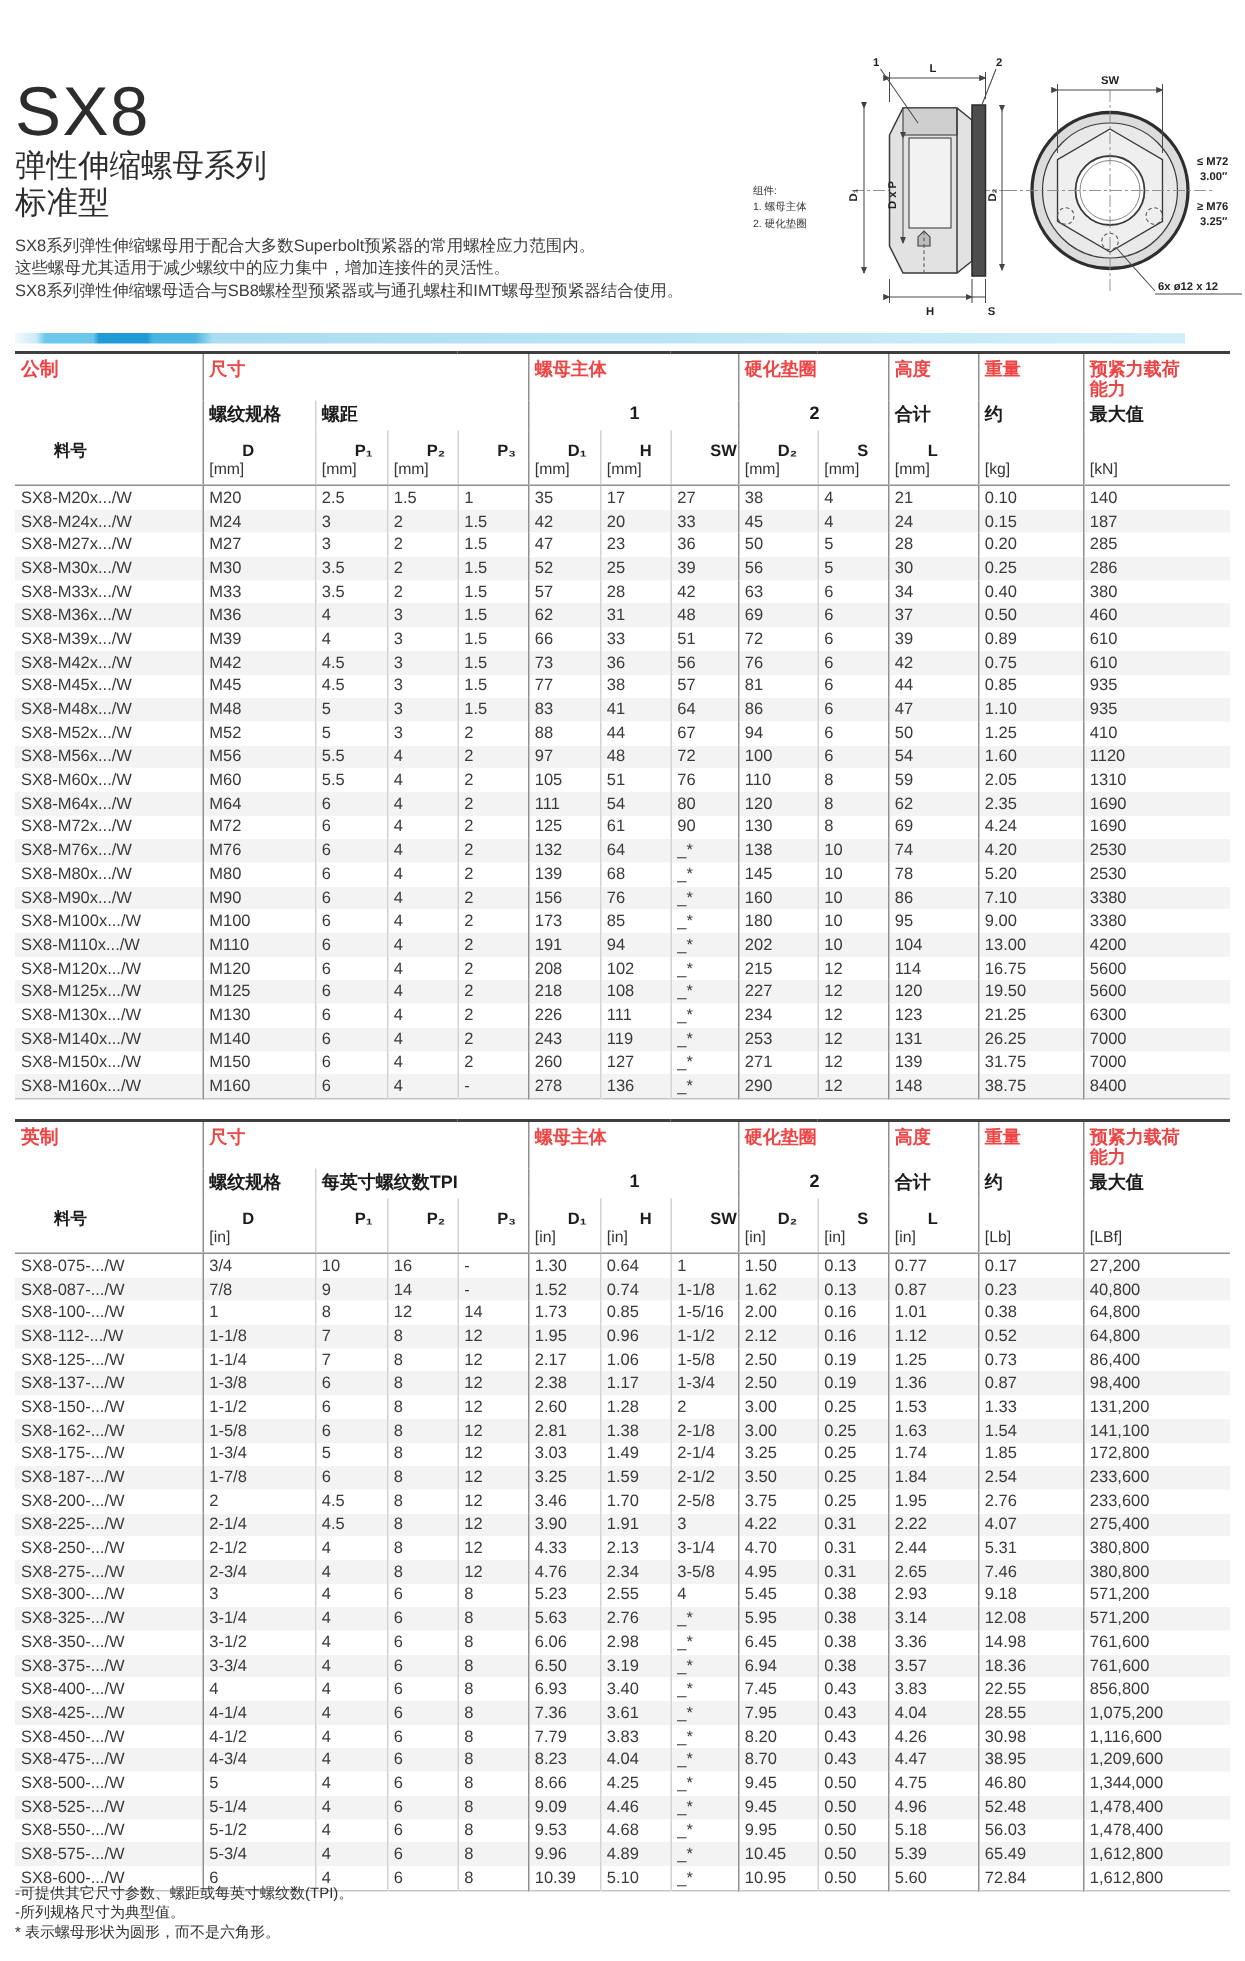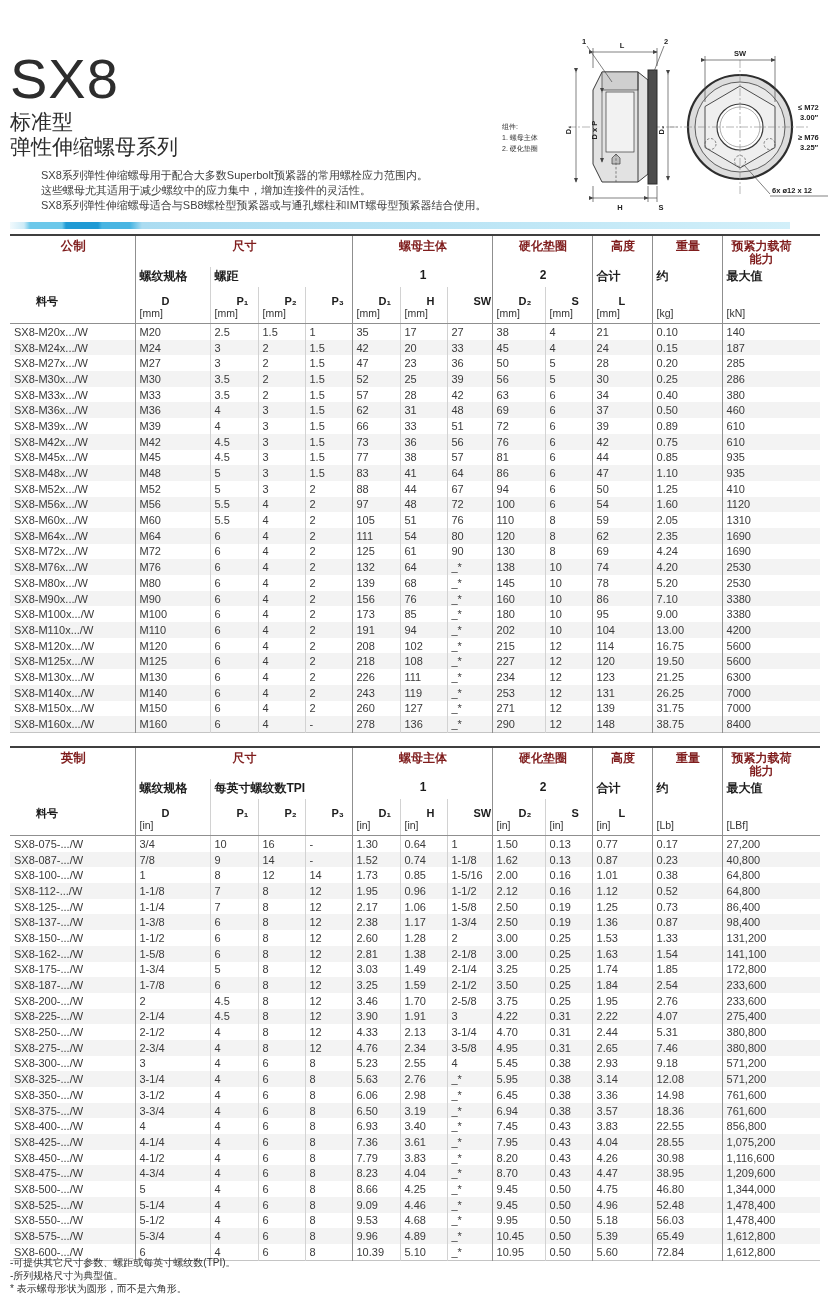--- a/index.html
+++ b/index.html
@@ -1,22 +1,22 @@
 <!DOCTYPE html>
 <html><head>
 <meta charset="utf-8">
 <style>
   html,body{margin:0;padding:0;background:#fff;}
   .page{position:relative;width:830px;height:1307px;background:#fff;overflow:hidden;
         font-family:"Liberation Sans","DejaVu Sans",sans-serif;color:#3a3a3a;}
   
   .title-block{position:absolute;left:10px;top:50px;}
-  .product{font-size:56px;line-height:1.05;color:#2d2d2d;letter-spacing:1px;}
+  .product{font-size:46px;line-height:1.05;color:#2d2d2d;letter-spacing:1px;}
   .subtitle{font-size:21px;line-height:25px;color:#2d2d2d;font-weight:500;}
-  .desc{margin-top:9px;font-size:11px;line-height:15px;color:#3d3d3d;margin-left:31px;}
+  .desc{margin-top:9px;font-size:11px;line-height:15px;color:#3d3d3d;}
   
   .diagram{position:absolute;left:498px;top:30px;width:332px;height:190px;}
   .diagram svg{display:block;}
   .dg-line{stroke:#3a3a3a;stroke-width:1;fill:none;}
   .dg-dim{stroke:#4a4a4a;stroke-width:.7;fill:none;}
   .dg-center{stroke:#888;stroke-width:.6;fill:none;stroke-dasharray:8 2 2 2;}
   .dg-dash{stroke:#555;stroke-width:.7;fill:none;stroke-dasharray:2.5 1.8;}
   .dg-txt{font-size:7.5px;font-weight:bold;fill:#222;}
   .dg-small{font-size:7px;font-weight:normal;fill:#333;}
   
@@ -27,42 +27,42 @@
   table.data-table{position:absolute;left:10px;width:810px;border-collapse:collapse;table-layout:fixed;
     border-top:2px solid #3f3f3f;border-bottom:1px solid #c4c4c4;}
   table.t0{top:234px;}
   table.t1{top:746px;}
   col.c0{width:125px}col.c1{width:75px}col.c2{width:48px}col.c3{width:47px}col.c4{width:47px}
   col.c5{width:48px}col.c6{width:47px}col.c7{width:45px}col.c8{width:53px}col.c9{width:47px}
   col.c10{width:60px}col.c11{width:70px}col.c12{width:98px}
   th,td{text-align:left;font-weight:normal;}
   .dark{border-left:1px solid #8f8f8f;}
   .light{border-left:1px solid #d2d2d2;}
-  tr.h1 th{vertical-align:top;padding:4px 2px 1px 4px;font-size:12px;font-weight:bold;color:#7f1d1d;height:22px;line-height:13px;text-align:center;}
+  tr.h1 th{vertical-align:top;padding:4px 2px 1px 4px;font-size:12px;font-weight:bold;color:#ef4444;height:22px;line-height:13px;}
   tr.h2 th{vertical-align:top;padding:1px 2px 1px 4px;font-size:12px;font-weight:bold;color:#1c1c1c;height:18px;}
   tr.h1 th.title div{font-size:12.5px;}
   th.center div{text-align:center;}
   th.wrap div{max-width:70px;}
   tr.h3 th{vertical-align:bottom;padding:0 2px 4px 4px;border-bottom:1px solid #8f8f8f;height:32px;}
   tr.h3 .sym{font-size:11px;font-weight:bold;color:#1c1c1c;line-height:12px;min-height:12px;margin-left:22px;}
   tr.h3 .unit{font-size:10.5px;font-weight:normal;color:#333;line-height:12px;min-height:12px;}
   tbody td{font-size:11px;color:#3a3a3a;height:15.7px;padding:0 2px 0 4px;line-height:12px;white-space:nowrap;overflow:hidden;}
   tbody tr:nth-child(even){background:#f3f3f3;}
   
   .footnotes{position:absolute;left:10px;top:1256px;font-size:10px;line-height:13px;color:#303030;}
 </style>
 </head>
 <body>
 
 <div class="page">
 
   <div class="title-block">
     <div class="product">SX8</div>
+    <div class="subtitle">弹性伸缩螺母系列</div>
     <div class="subtitle">标准型</div>
-    <div class="subtitle">弹性伸缩螺母系列</div>
     <div class="desc">
       <div>SX8系列弹性伸缩螺母用于配合大多数Superbolt预紧器的常用螺栓应力范围内。</div>
       <div>这些螺母尤其适用于减少螺纹中的应力集中，增加连接件的灵活性。</div>
       <div>SX8系列弹性伸缩螺母适合与SB8螺栓型预紧器或与通孔螺柱和IMT螺母型预紧器结合使用。</div>
     </div>
   </div>
 
   <div class="diagram">
     <svg width="332" height="190" viewBox="0 0 332 190">
       <defs>

